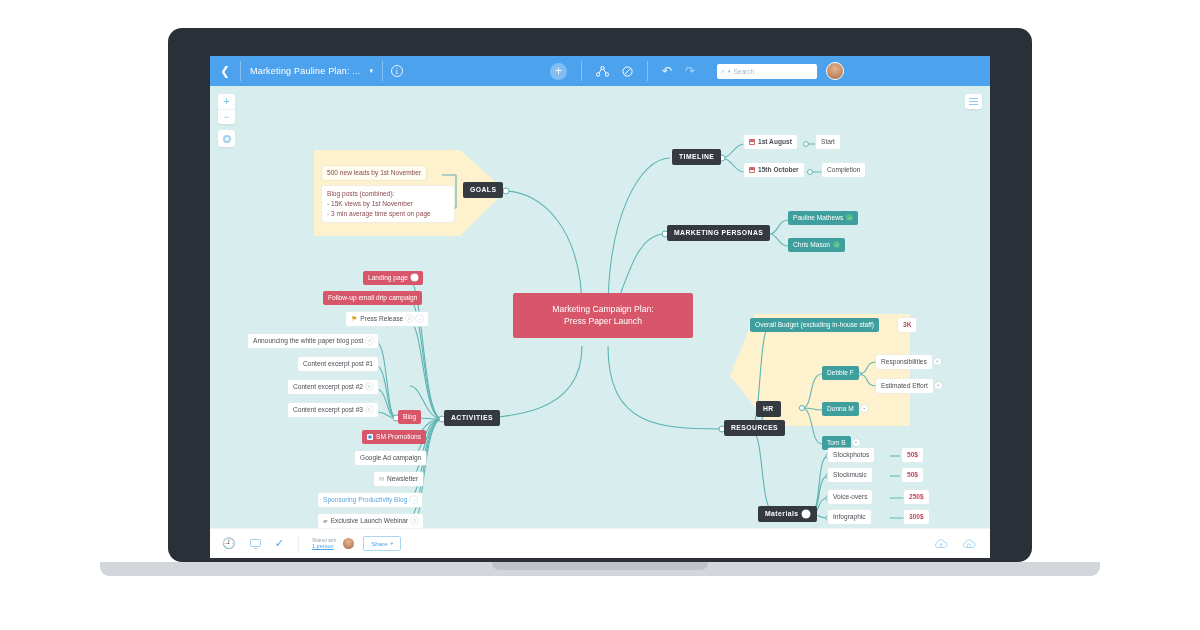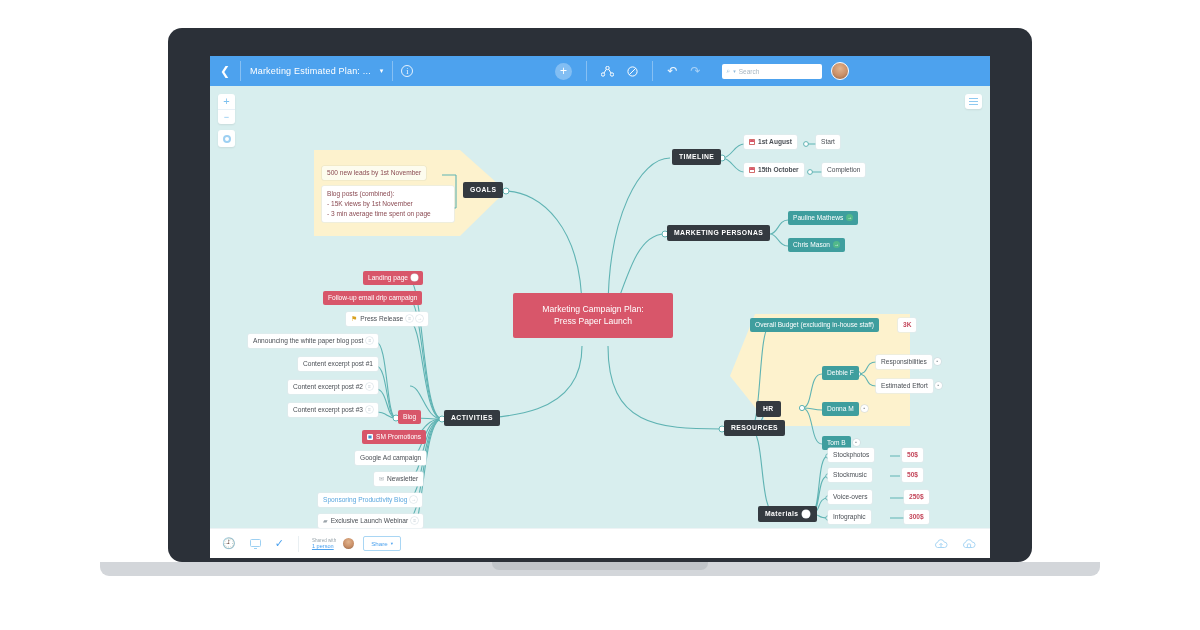--- a/index.html
+++ b/index.html
@@ -147,21 +147,21 @@
 
   <div class="laptop-body"></div>
   <div class="laptop-base"></div>
   <div class="laptop-notch"></div>
 
   <div class="screen">
 
     <div class="topbar">
       <div class="tb-back">❮</div>
       <div class="tb-sep"></div>
-      <div class="tb-title">Marketing Estimated Plan: ...</div>
+      <div class="tb-title">Marketing Pauline Plan: ...</div>
       <div class="tb-caret">▾</div>
       <div class="tb-sep"></div>
       <div class="tb-info">
         <span class="circ-ico">i</span>
       </div>
 
       <div class="tb-center">
         <div class="tb-plus">+</div>
         <div class="tb-sep" style="margin-left:14px"></div>
         <div class="tb-grp">
@@ -278,21 +278,21 @@
       </div>
       <div class="recenter">
         <i></i>
       </div>
       <div class="panelbtn">
         <span></span>
         <span></span>
         <span></span>
       </div>
 
-      <div class="node n-center" style="left:303px; top:207px; width:160px;">
+      <div class="node n-center" style="left:303px; top:207px; width:180px;">
         <span>Marketing Campaign Plan:</span><br>
         <span>Press Paper Launch</span>
       </div>
 
       <div class="node n-dark" style="left:253px; top:96px;">
         <span>GOALS</span>
       </div>
       <div class="node n-cream" style="left:112px; top:80px;">
         <span>500 new leads by 1st November</span>
       </div>

